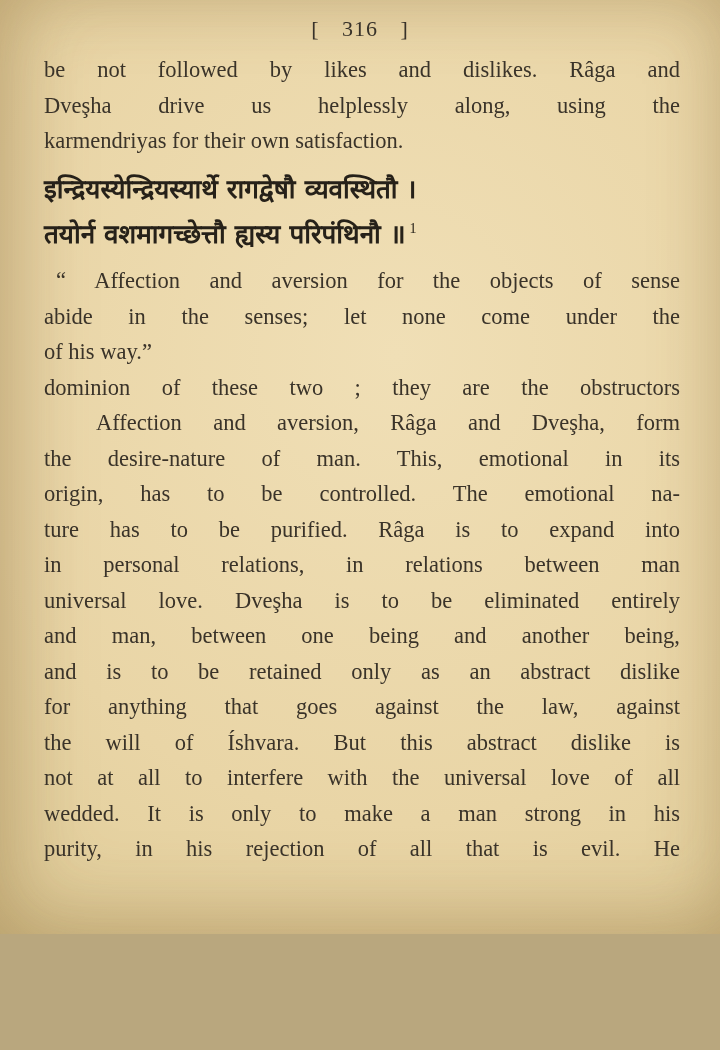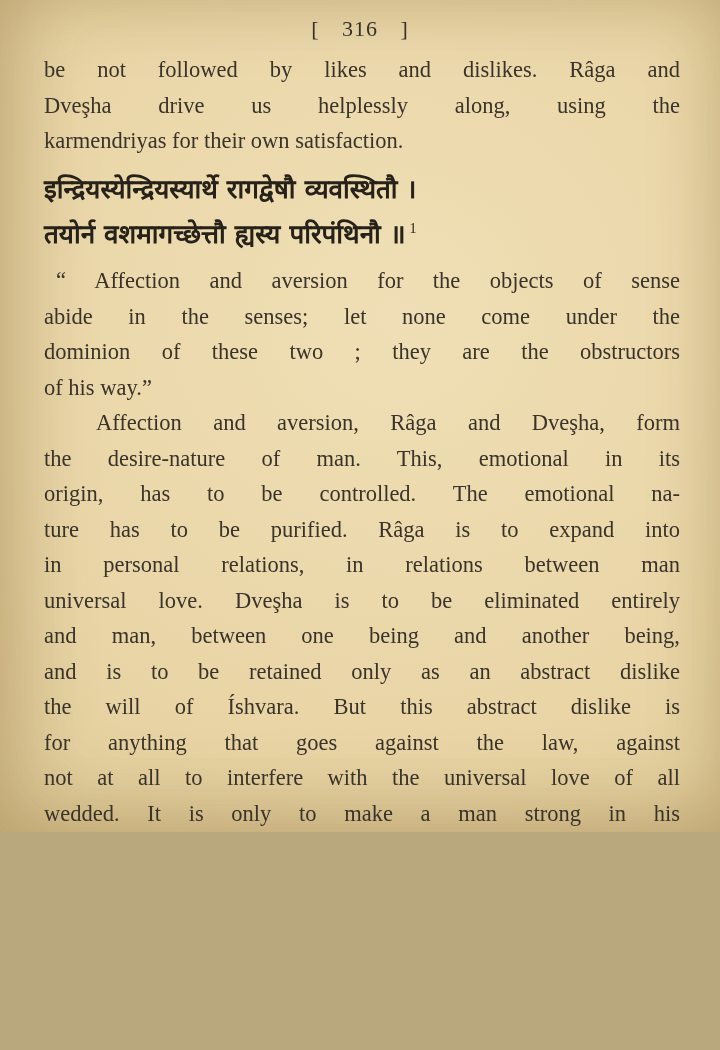--- a/index.html
+++ b/index.html
@@ -1,18 +1,18 @@
 <!DOCTYPE html>
 <html><head>
 <meta charset="utf-8">
 <style>
   html,body{margin:0;padding:0;background:#b9a77e;}
   .page{
     position:relative;
-    width:720px;height:832px;
+    width:720px;height:934px;
     margin:0 auto;
     background:radial-gradient(120% 100% at 55% 38%, #f0dfb6 0%, #e9d5a6 50%, #decb96 88%, #d6bf85 100%);
     box-shadow:inset 0 0 70px rgba(125,95,40,.28), inset 24px -26px 80px rgba(120,88,38,.18);
     overflow:hidden;
     font-family:"Liberation Serif","DejaVu Serif",serif;
     color:#3a3329;
   }
   .page-number{
     margin-top:16px;
     text-align:center;
@@ -97,35 +97,35 @@
     </div>
 
     <div class="verse">
       <div>इन्द्रियस्येन्द्रियस्यार्थे रागद्वेषौ व्यवस्थितौ ।</div>
       <div><span>तयोर्न वशमागच्छेत्तौ ह्यस्य परिपंथिनौ ॥</span><sup>1</sup></div>
     </div>
 
     <div>
       <div class="line ind-sm">“ Affection and aversion for the objects of sense</div>
       <div class="line">abide in the senses; let none come under the</div>
+      <div class="line end">of his way.”</div>
       <div class="line">dominion of these two ; they are the obstructors</div>
-      <div class="line end">of his way.”</div>
     </div>
 
     <div>
       <div class="line ind">Affection and aversion, Râga and Dveşha, form</div>
       <div class="line">the desire-nature of man. This, emotional in its</div>
       <div class="line">origin, has to be controlled. The emotional na-</div>
       <div class="line">ture has to be purified. Râga is to expand into</div>
       <div class="line">in personal relations, in relations between man</div>
       <div class="line">universal love. Dveşha is to be eliminated entirely</div>
       <div class="line">and man, between one being and another being,</div>
       <div class="line">and is to be retained only as an abstract dislike</div>
+      <div class="line">for anything that goes against the law, against</div>
       <div class="line">the will of Íshvara. But this abstract dislike is</div>
-      <div class="line">for anything that goes against the law, against</div>
       <div class="line">not at all to interfere with the universal love of all</div>
       <div class="line">wedded. It is only to make a man strong in his</div>
       <div class="line">purity, in his rejection of all that is evil. He</div>
     </div>
 
 
   </div>
 
   <div class="footer">
     <div class="footnote-rule">

